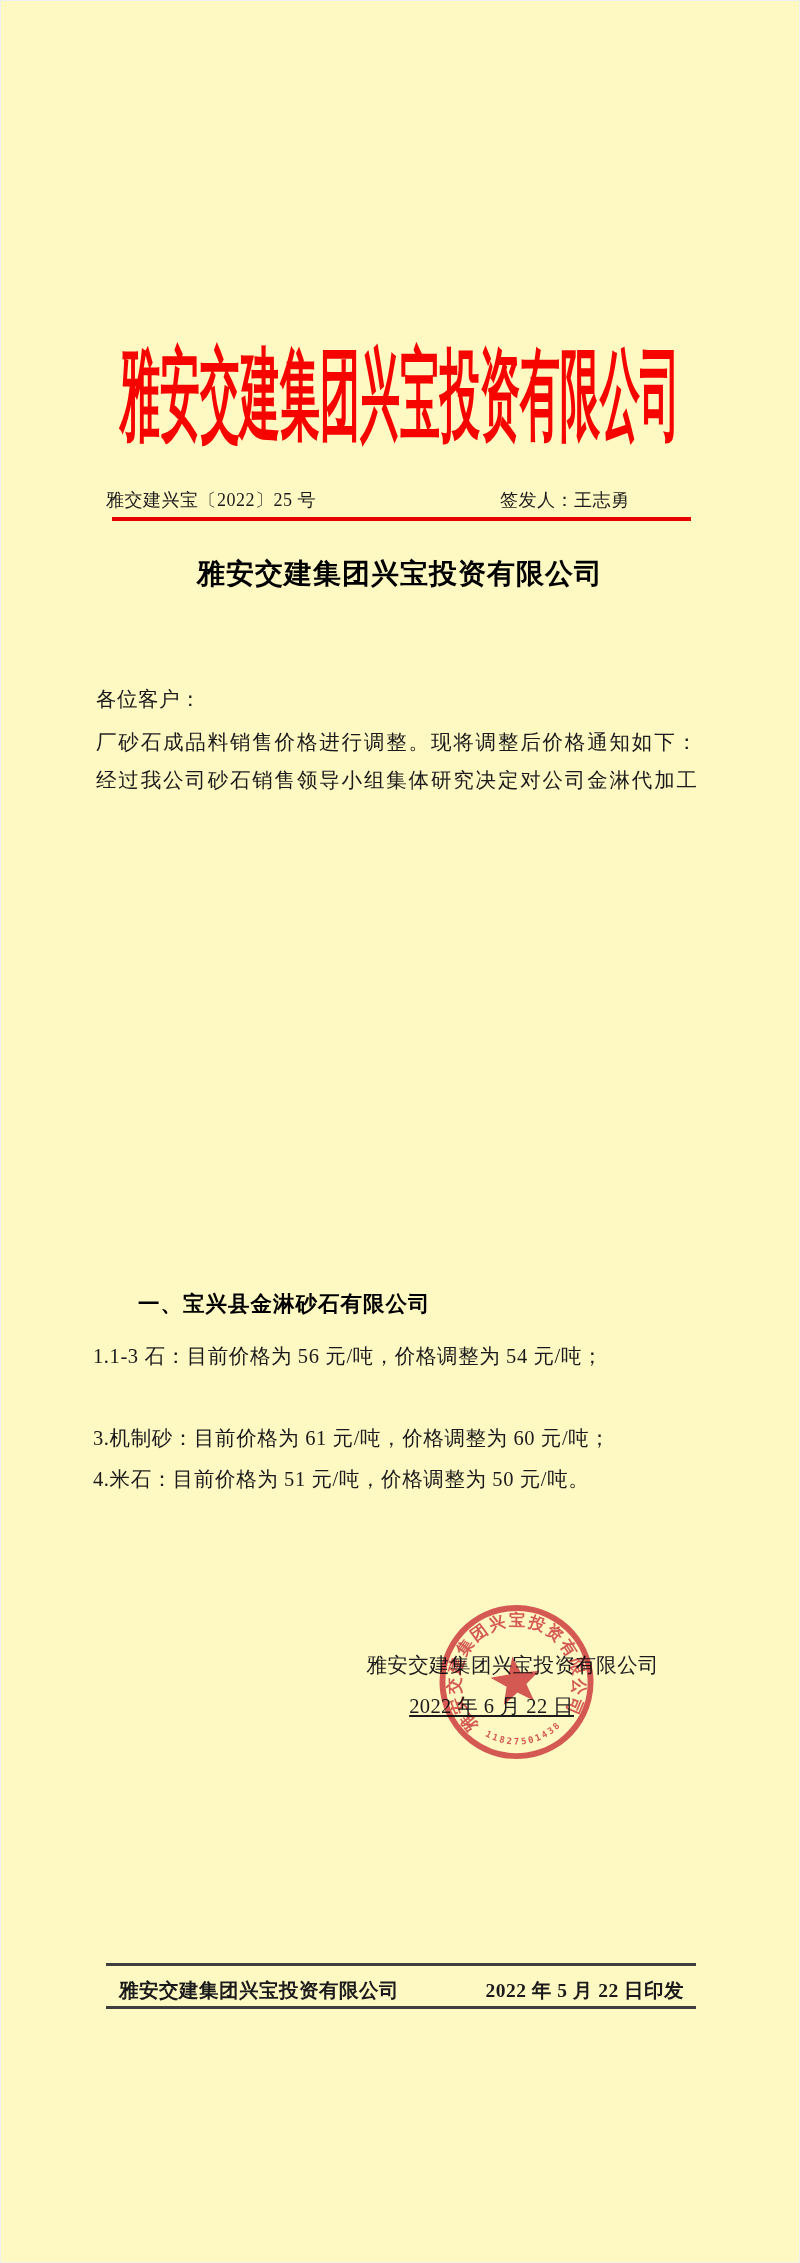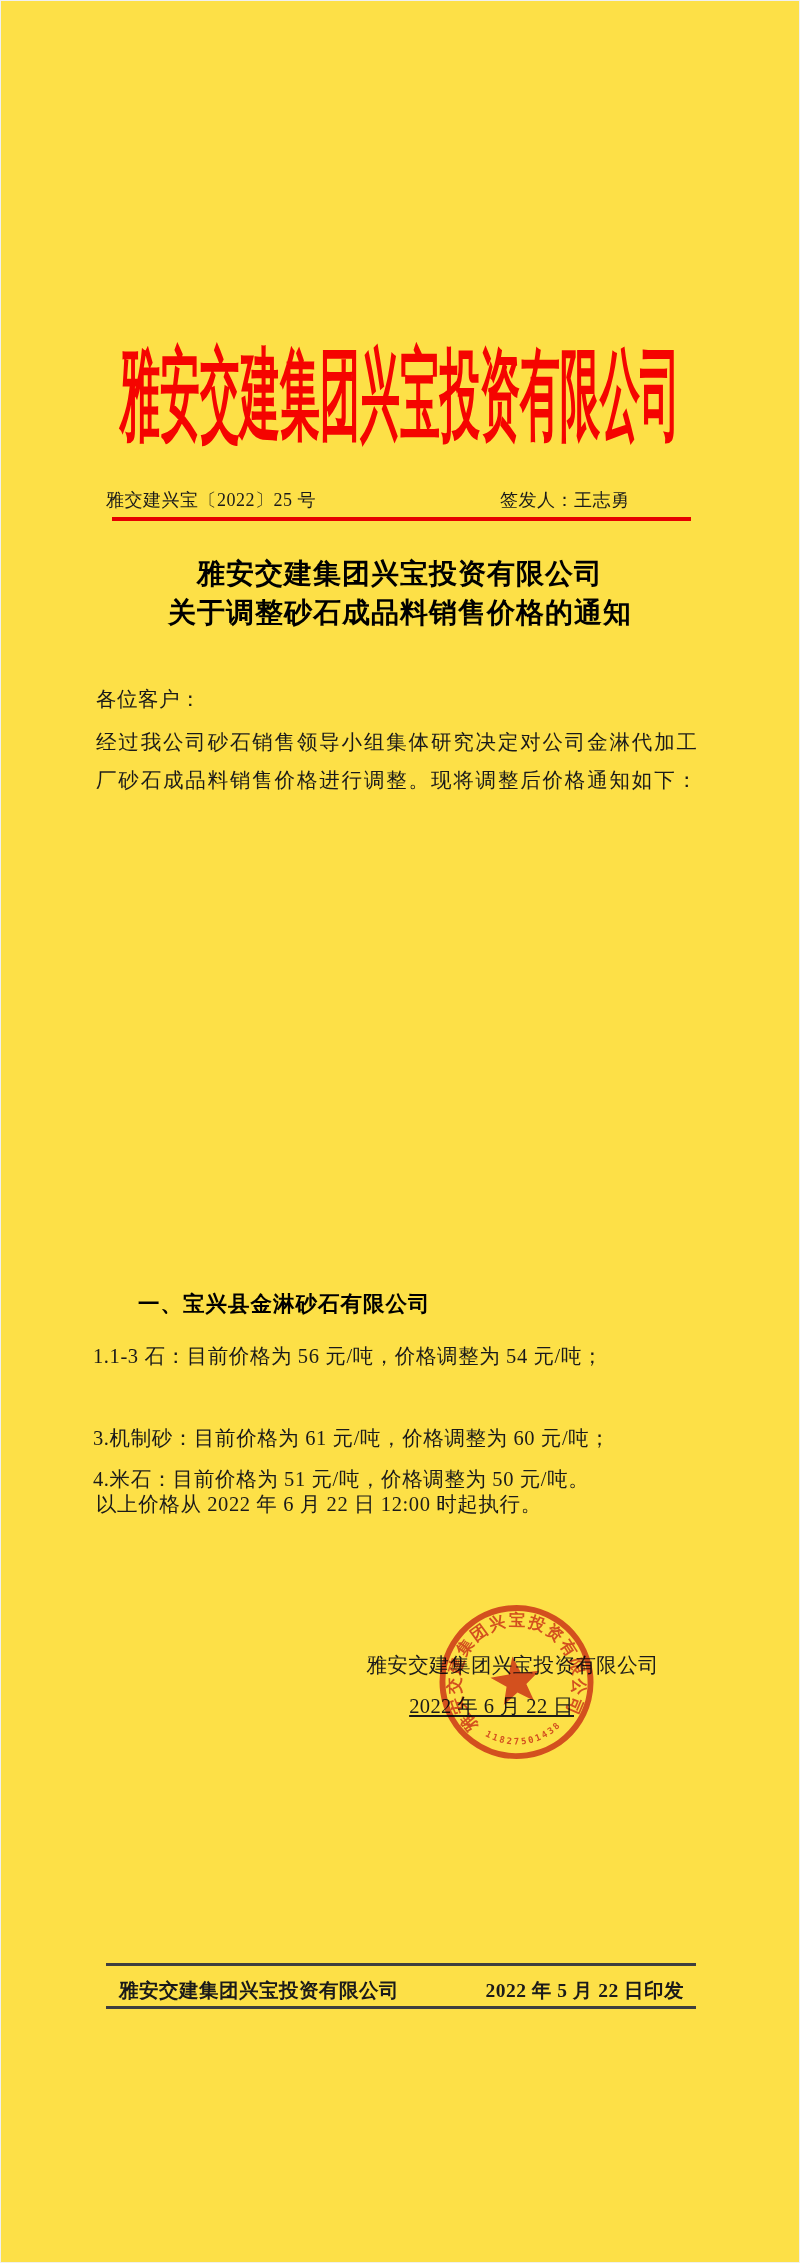--- a/index.html
+++ b/index.html
@@ -1,21 +1,21 @@
 <!DOCTYPE html>
 <html><head>
 <meta charset="utf-8">
 <style>
   * { margin: 0; padding: 0; box-sizing: border-box; }
   html, body { background: #ffffff; }
   .page {
     position: relative;
     width: 800px;
     height: 2263px;
-    background: #fde047;
+    background: #fef9c3;
     border: 1px solid #f0f0f0;
     overflow: hidden;
     font-family: "Liberation Serif", "DejaVu Serif", serif;
     color: #1a1a1a;
   }
   
   .red-head {
     position: absolute;
     left: 0; top: 332px;
     width: 100%; height: 126px;
@@ -93,36 +93,34 @@
 
   <div class="docnum-row">
     <span class="doc-number">雅交建兴宝〔2022〕25 号</span>
     <span class="issuer"><span>签发人：</span><span>王志勇</span></span>
   </div>
 
   <div class="red-rule"></div>
 
   <div class="doc-title">
     <div>雅安交建集团兴宝投资有限公司</div>
-    <div>关于调整砂石成品料销售价格的通知</div>
   </div>
 
   <div class="salutation">各位客户：</div>
 
   <div class="intro">
+    <div class="pline">厂砂石成品料销售价格进行调整。现将调整后价格通知如下：</div>
     <div class="pline">经过我公司砂石销售领导小组集体研究决定对公司金淋代加工</div>
-    <div class="pline">厂砂石成品料销售价格进行调整。现将调整后价格通知如下：</div>
   </div>
 
   <div class="section-heading">一、宝兴县金淋砂石有限公司</div>
 
   <div class="price-item it0">1.1-3 石：目前价格为 56 元/吨，价格调整为 54 元/吨；</div>
   <div class="price-item it2">3.机制砂：目前价格为 61 元/吨，价格调整为 60 元/吨；</div>
   <div class="price-item it3">4.米石：目前价格为 51 元/吨，价格调整为 50 元/吨。</div>
-  <div class="effective">以上价格从 2022 年 6 月 22 日 12:00 时起执行。</div>
 
   <div class="sign-company">雅安交建集团兴宝投资有限公司</div>
   <div class="sign-date">2022 年 6 月 22 日</div>
 
   <svg class="stamp" viewBox="0 0 162 162" xmlns="http://www.w3.org/2000/svg">
     <defs>
       <path id="arcTop" d="M 36.3 117.6 A 57 57 0 1 1 124.7 117.6" fill="none"></path>
       <path id="arcBottom" d="M 40.1 128.5 A 62 62 0 0 0 120.9 128.5" fill="none"></path>
     </defs>
     <circle cx="80.5" cy="81" r="74" fill="none" stroke="#cf4458" stroke-width="6"></circle>

